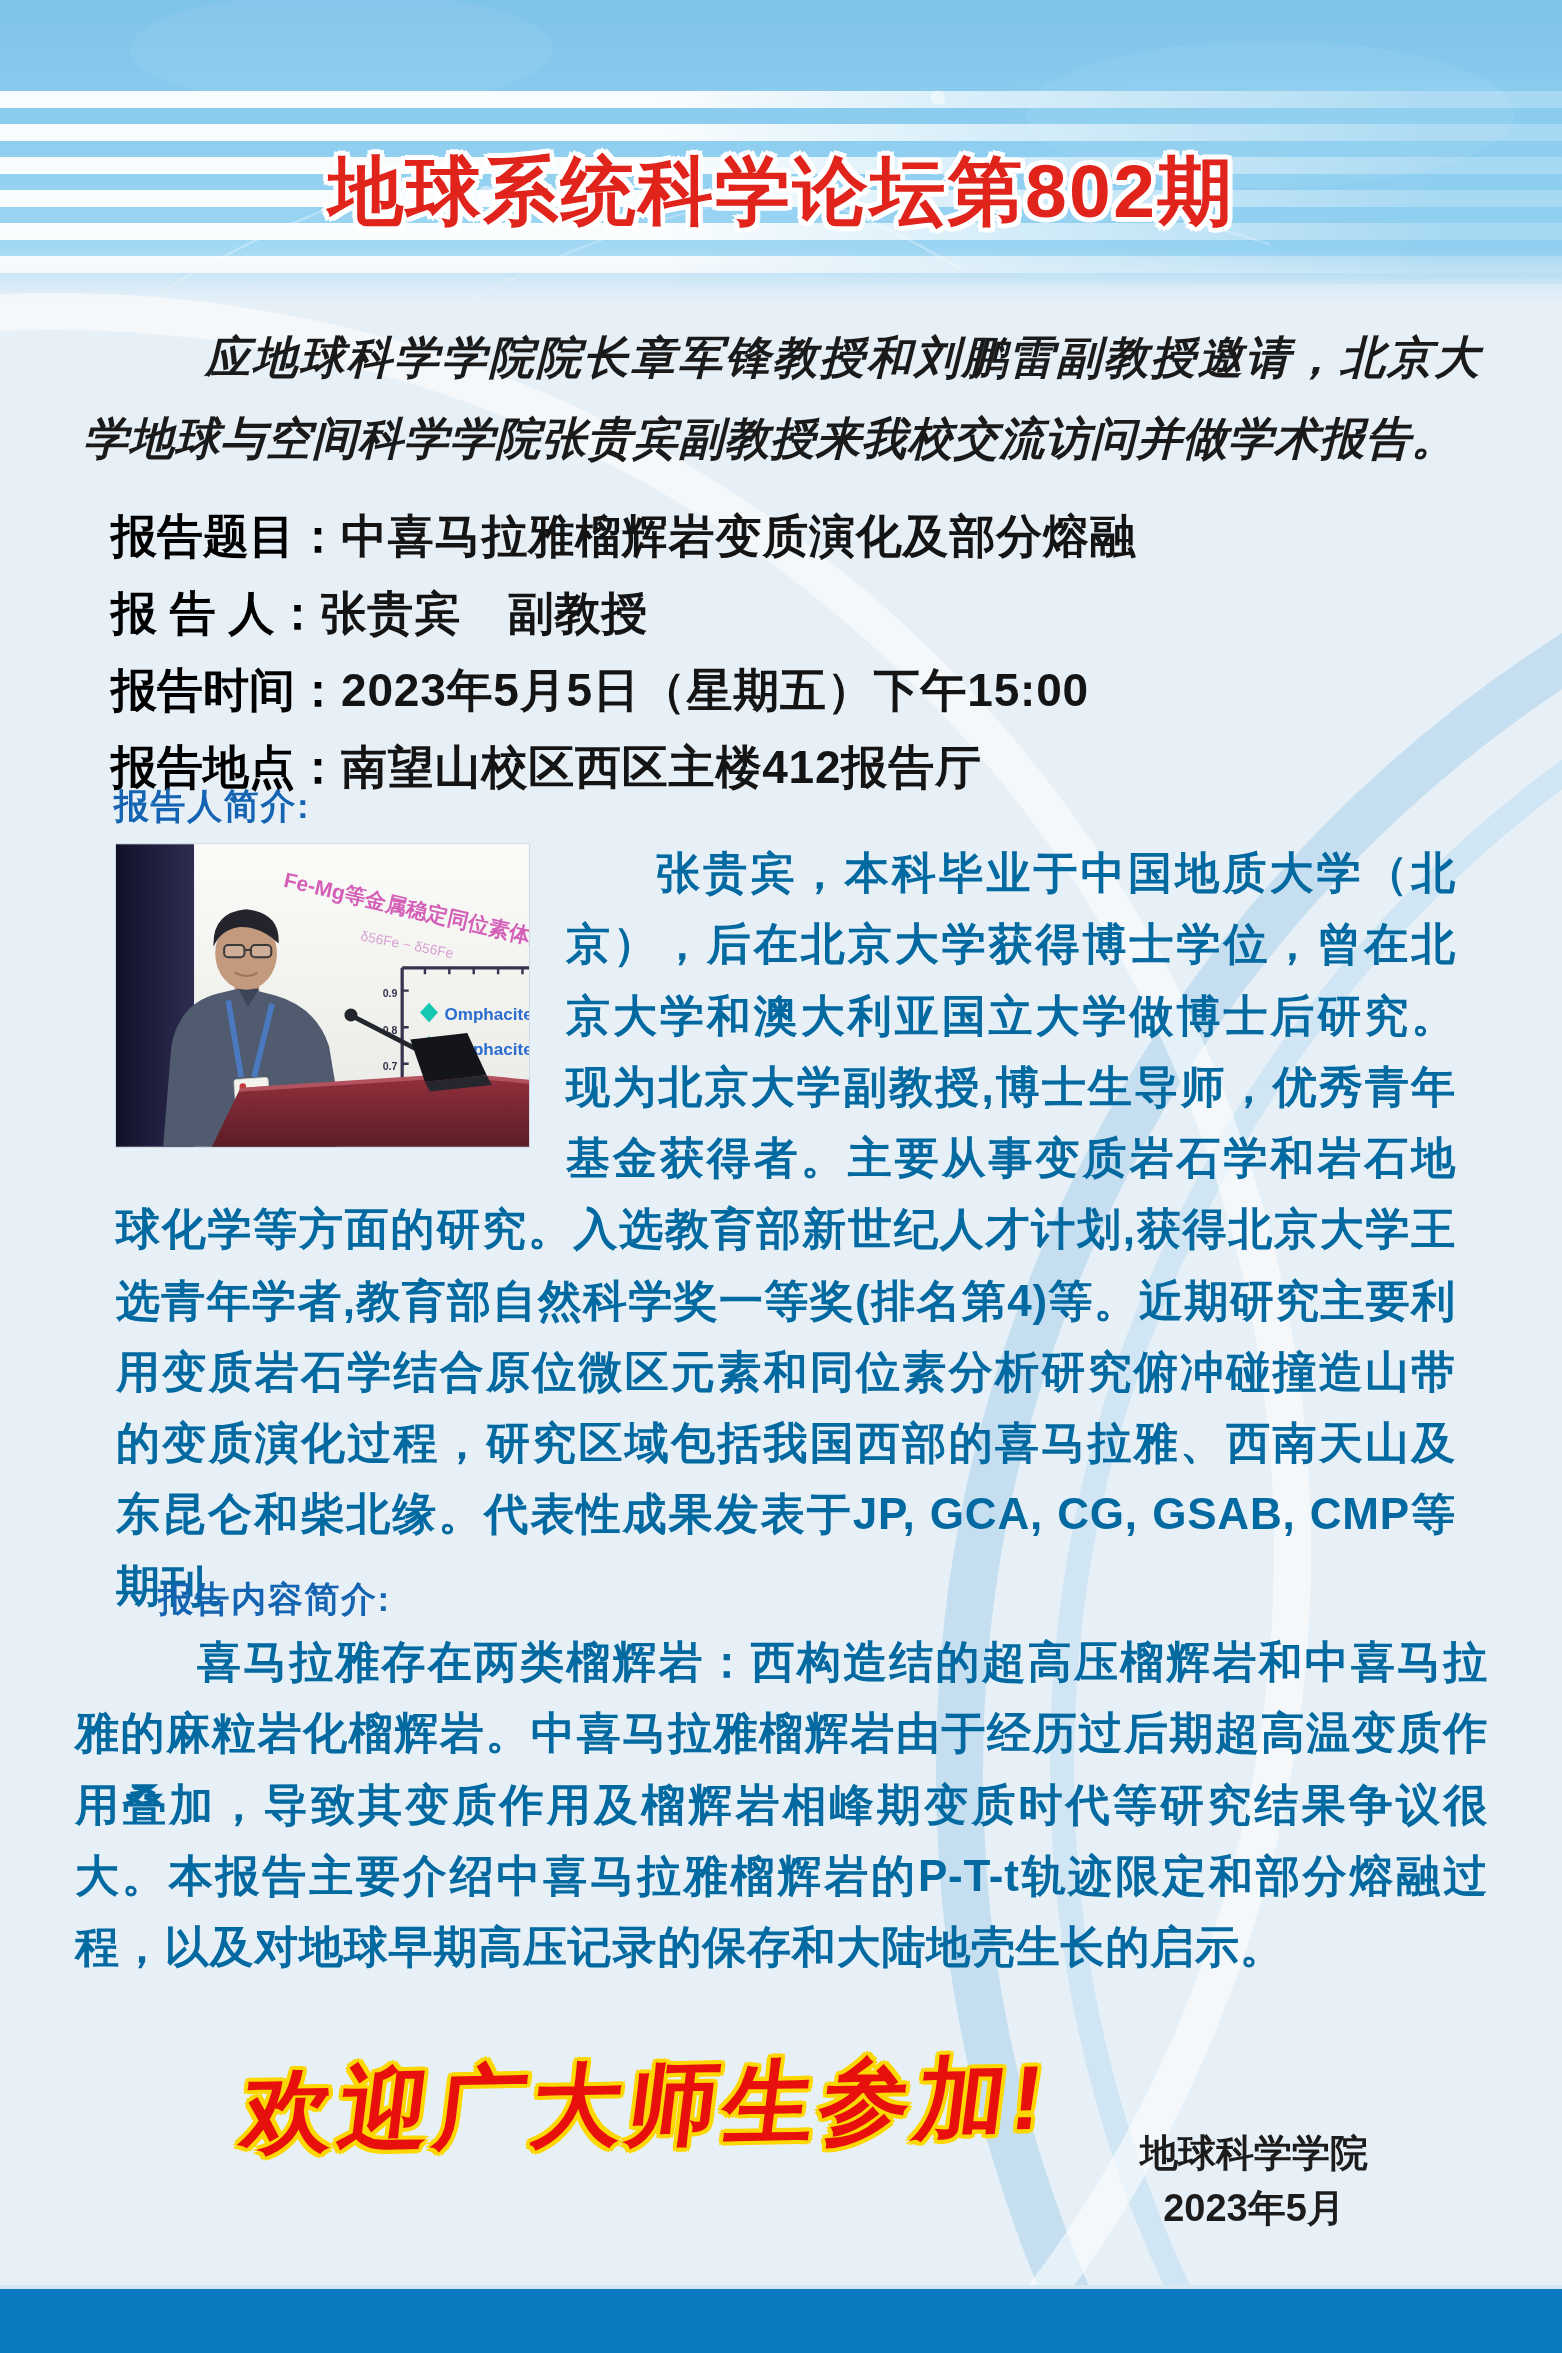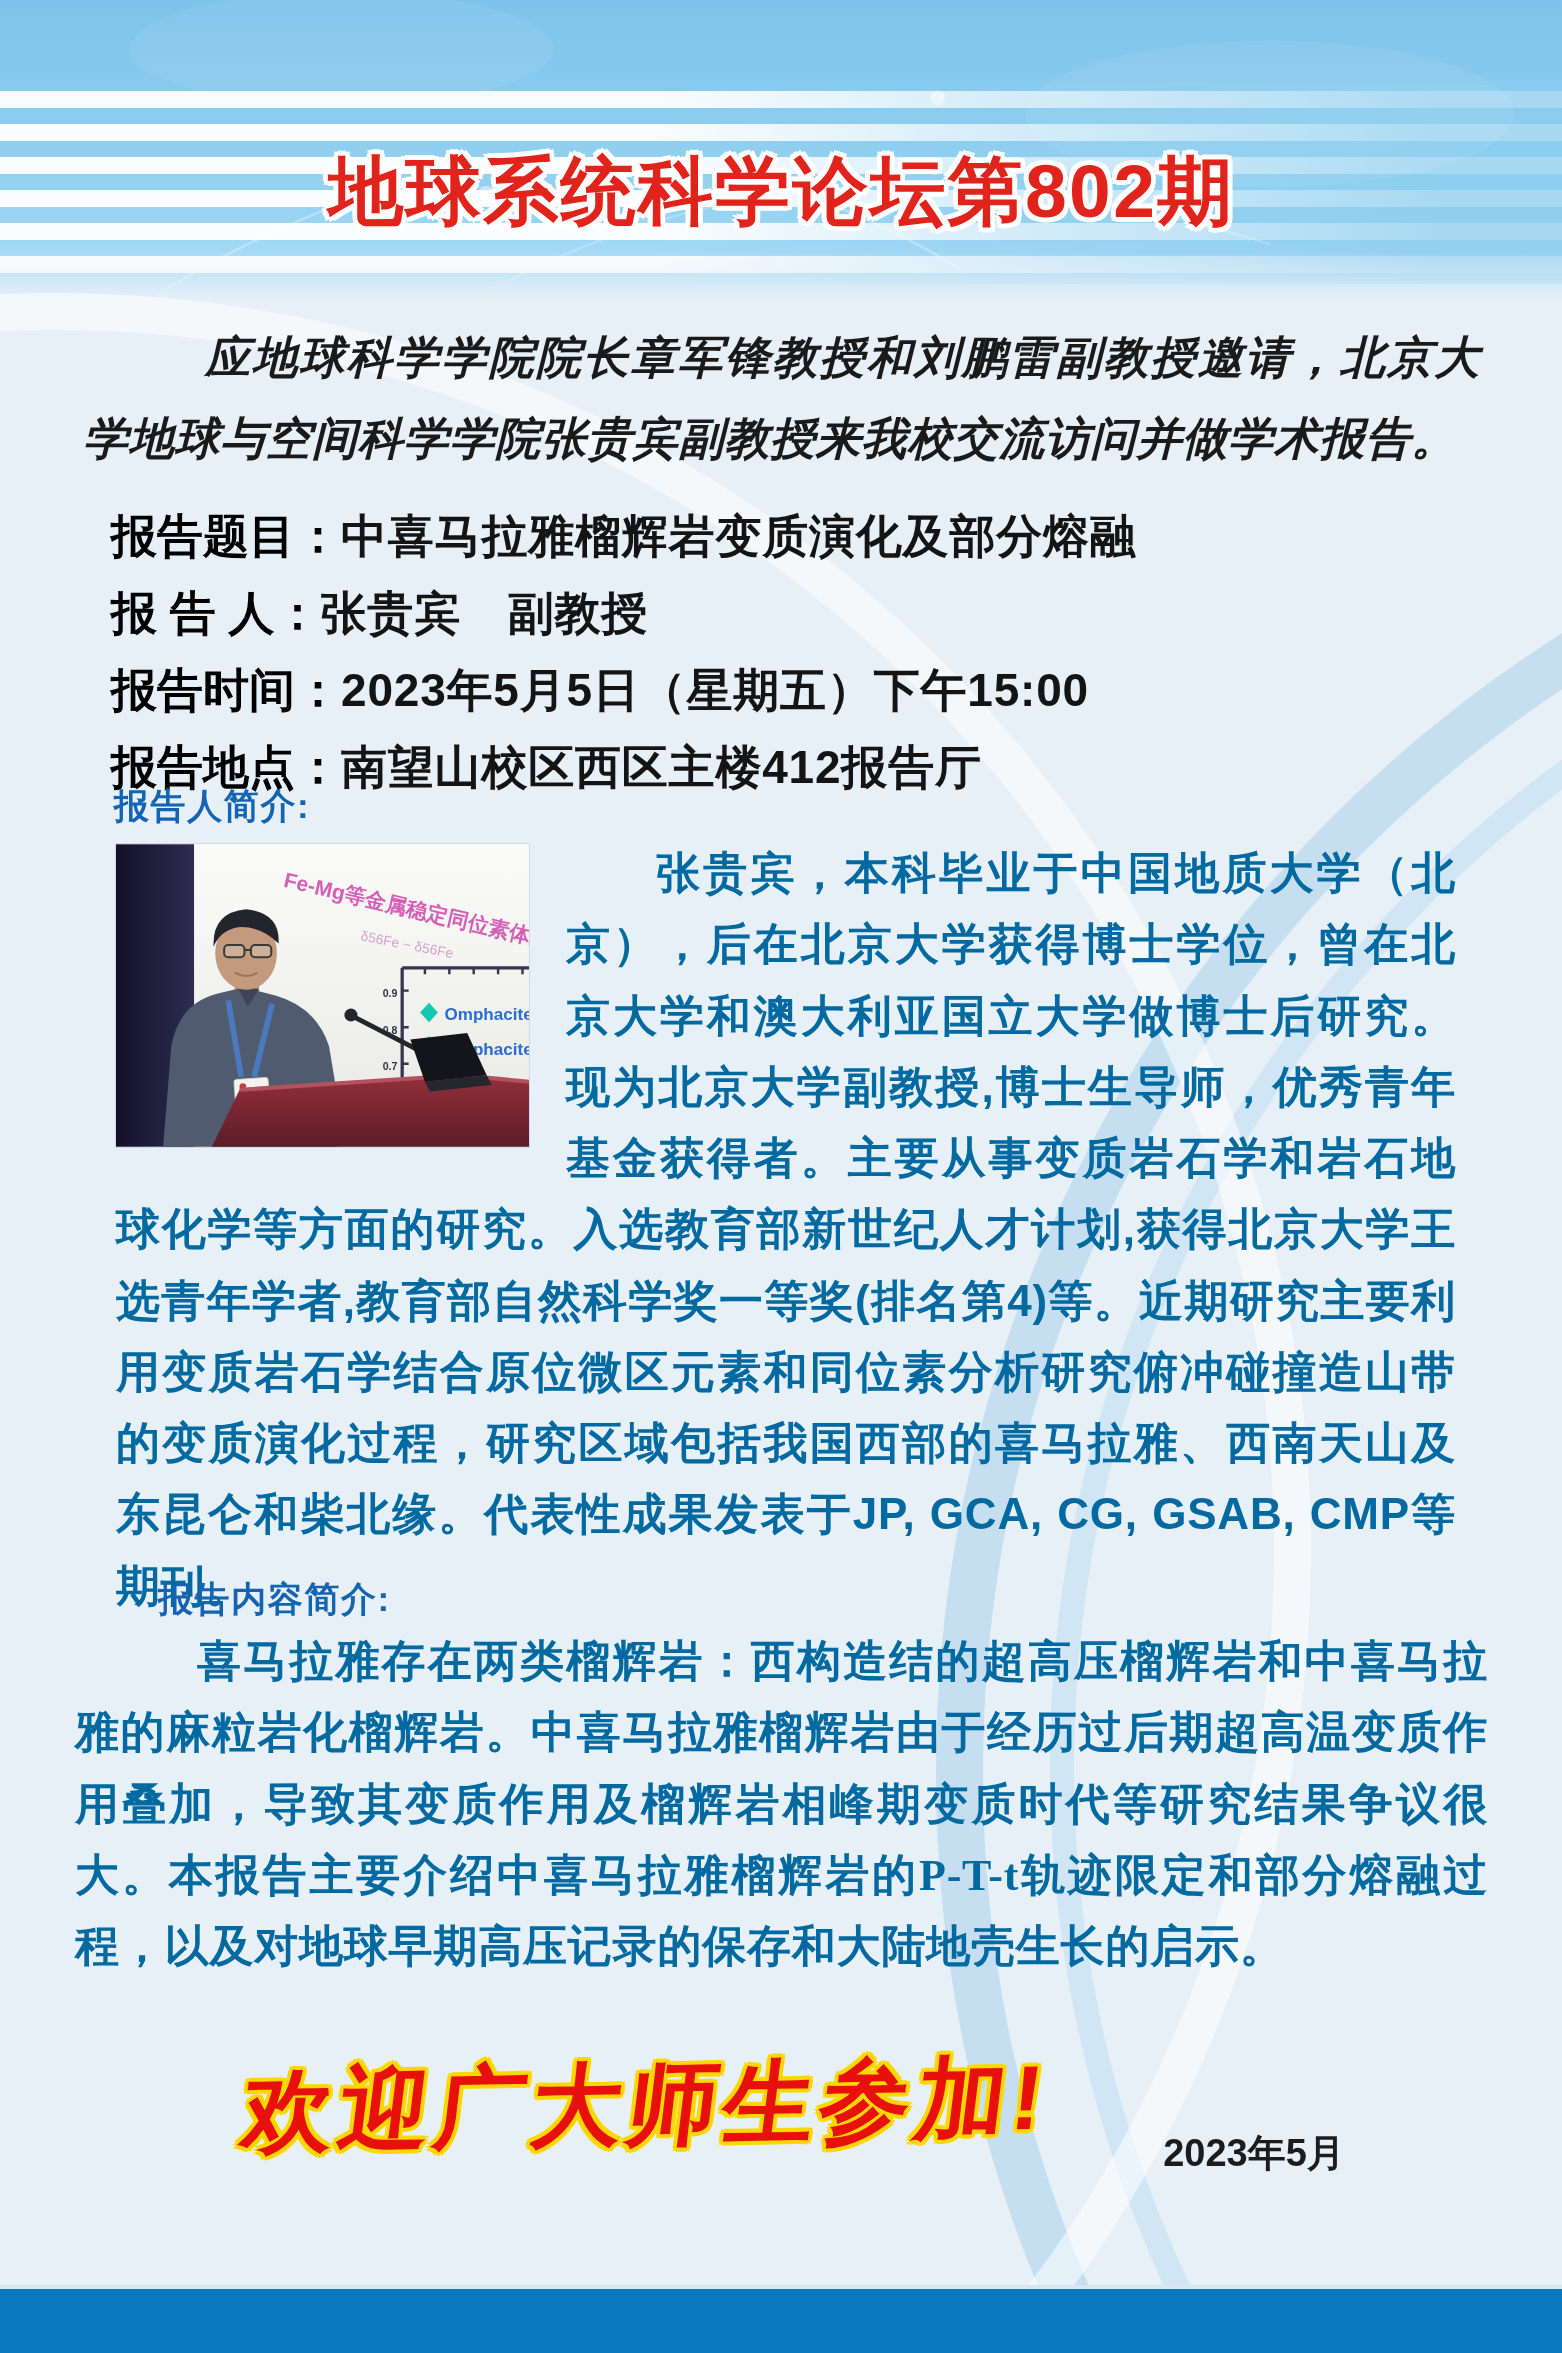--- a/index.html
+++ b/index.html
@@ -63,21 +63,21 @@
   .photo{
     float:left;width:413px;height:303px;margin:6.5px 37px 11.4px 0;
     background:#f2f3f0;box-shadow:0 0 0 0.8px rgba(120,140,160,.25);
   }
   .photo svg{display:block;}
   .bio-text,.content-text{
     margin:0;font-size:44px;font-weight:bold;color:#0369a1;
     line-height:1.62;text-align:justify;text-indent:90px;letter-spacing:0.8px;
   }
   
-  .content-text{position:absolute;left:75px;right:75px;top:1626px;z-index:3;text-indent:122px;font-family:Liberation Serif, serif;}
+  .content-text{position:absolute;left:75px;right:75px;top:1626px;z-index:3;text-indent:122px;}
   
   .welcome{
     position:absolute;left:244px;top:2044px;z-index:3;
     font-size:91px;font-weight:900;color:#e8100c;letter-spacing:4.9px;
     transform:skewX(-8deg) rotate(-1deg);
     text-shadow:-3.3px -3.3px 0 #fcd800,3.3px -3.3px 0 #fcd800,-3.3px 3.3px 0 #fcd800,3.3px 3.3px 0 #fcd800,
       -4.1px 0 0 #fcd800,4.1px 0 0 #fcd800,0 -4.1px 0 #fcd800,0 4.1px 0 #fcd800;
   }
   
   .footer{
@@ -198,18 +198,19 @@
     </div>
     <p class="bio-text">张贵宾，本科毕业于中国地质大学（北京），后在北京大学获得博士学位，曾在北京大学和澳大利亚国立大学做博士后研究。现为北京大学副教授,博士生导师，优秀青年基金获得者。主要从事变质岩石学和岩石地球化学等方面的研究。入选教育部新世纪人才计划,获得北京大学王选青年学者,教育部自然科学奖一等奖(排名第4)等。近期研究主要利用变质岩石学结合原位微区元素和同位素分析研究俯冲碰撞造山带的变质演化过程，研究区域包括我国西部的喜马拉雅、西南天山及东昆仑和柴北缘。代表性成果发表于JP, GCA, CG, GSAB, CMP等期刊。</p>
   </div>
 
   <h2 class="section-heading content-heading">报告内容简介:</h2>
   <p class="content-text">喜马拉雅存在两类榴辉岩：西构造结的超高压榴辉岩和中喜马拉雅的麻粒岩化榴辉岩。中喜马拉雅榴辉岩由于经历过后期超高温变质作用叠加，导致其变质作用及榴辉岩相峰期变质时代等研究结果争议很大。本报告主要介绍中喜马拉雅榴辉岩的P-T-t轨迹限定和部分熔融过程，以及对地球早期高压记录的保存和大陆地壳生长的启示。</p>
 
   <div class="welcome">欢迎广大师生参加!</div>
 
   <div class="footer">
+    <div>地球科学学院</div>
     <div>2023年5月</div>
   </div>
 
   <div class="bottom-bar"></div>
 </div>
 
 
 </body></html>

